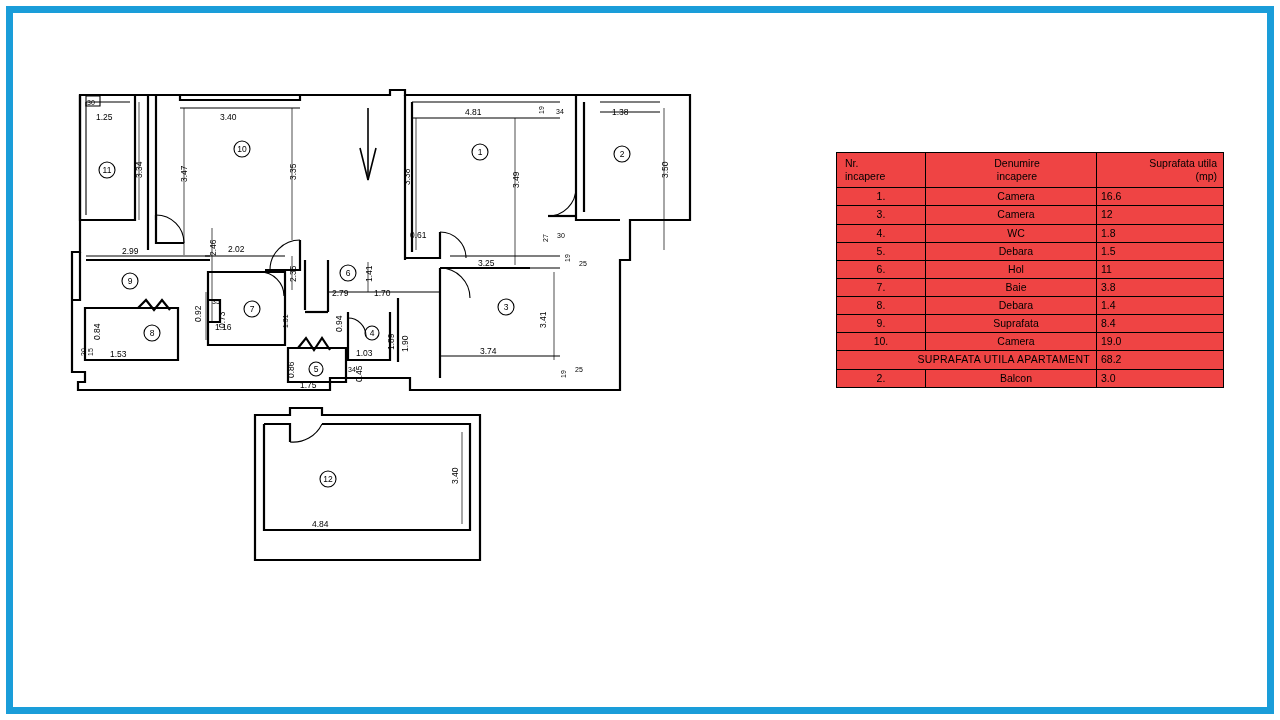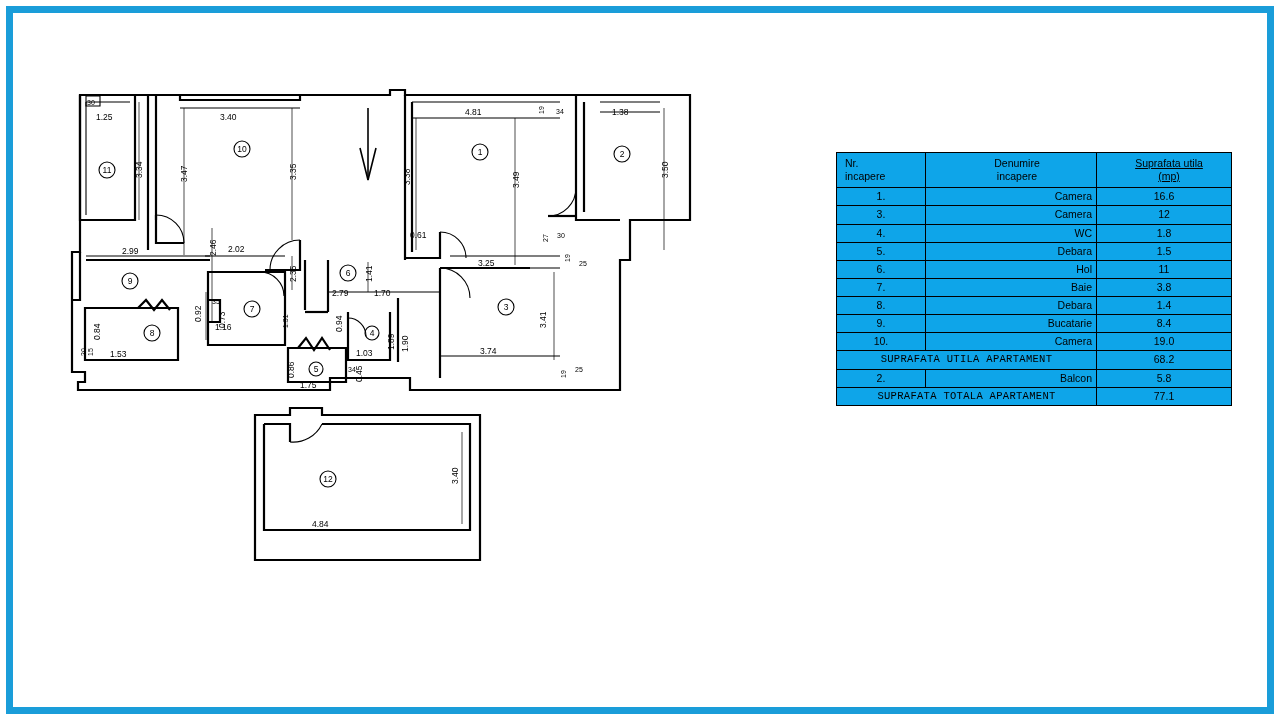--- a/index.html
+++ b/index.html
@@ -44,43 +44,42 @@
   
   #schedule {
     position: absolute;
     left: 836px;
     top: 152px;
     width: 332px;
     border-collapse: collapse;
     font-family: "Liberation Sans", sans-serif;
     font-size: 10.5px;
     color: #000000;
-    background: #0ea5e9;
+    background: #ef4444;
     table-layout: fixed;
   }
   #schedule td, #schedule th {
     border: 1.2px solid #000000;
     padding: 2px 4px;
     color: #000;
     font-weight: normal;
     vertical-align: middle;
     line-height: 1.25;
   }
   #schedule .c-nr     { width: 74px;  text-align: center; }
-  #schedule .c-name   { width: 146px; text-align: right; padding-left: 14px; }
-  #schedule .c-area   { width: 112px; text-align: center; }
+  #schedule .c-name   { width: 146px; text-align: center; padding-left: 14px; }
+  #schedule .c-area   { width: 112px; }
   #schedule thead td  { text-align: left; padding: 4px 6px; font-size: 10.5px; }
   #schedule thead td.c-nr   { text-align: left; padding-left: 8px; }
   #schedule thead td.c-name { text-align: center; padding-left: 18px; }
-  #schedule thead td.c-area { text-align: center; padding-left: 16px; text-decoration: underline; }
+  #schedule thead td.c-area { text-align: right; padding-left: 8px; }
   #schedule tr.total td.t-label {
-    text-align: center;
+    text-align: right;
     letter-spacing: 0.3px;
-    padding: 2px 18px;
-    font-family: Liberation Mono, monospace;
+    padding: 2px 6px;
   }
   .hdr-l1 { display: block; }
   .hdr-l2 { display: block; }
 
   
   .dim      { font-family: "Liberation Sans", sans-serif; font-size: 8.5px; fill: #000; }
   .dim-s    { font-family: "Liberation Sans", sans-serif; font-size: 7px; fill: #000; }
   .roomnum  { font-family: "Liberation Sans", sans-serif; font-size: 8.5px; fill: #000; text-anchor: middle; }
   .wall     { fill: none; stroke: #000; stroke-width: 2.2; }
   .wall-t   { fill: none; stroke: #000; stroke-width: 1.1; }
@@ -337,38 +336,34 @@
             <td class="c-name">Baie</td>
             <td class="c-area">3.8</td>
           </tr>
           <tr>
             <td class="c-nr">8.</td>
             <td class="c-name">Debara</td>
             <td class="c-area">1.4</td>
           </tr>
           <tr>
             <td class="c-nr">9.</td>
-            <td class="c-name">Bucatarie</td>
+            <td class="c-name">Suprafata</td>
             <td class="c-area">8.4</td>
           </tr>
           <tr>
             <td class="c-nr">10.</td>
             <td class="c-name">Camera</td>
             <td class="c-area">19.0</td>
           </tr>
           <tr class="total">
             <td class="t-label" colspan="2">SUPRAFATA  UTILA  APARTAMENT</td>
             <td class="c-area">68.2</td>
           </tr>
           <tr>
             <td class="c-nr">2.</td>
             <td class="c-name">Balcon</td>
-            <td class="c-area">5.8</td>
-          </tr>
-          <tr class="total">
-            <td class="t-label" colspan="2">SUPRAFATA  TOTALA  APARTAMENT</td>
-            <td class="c-area">77.1</td>
+            <td class="c-area">3.0</td>
           </tr>
         </tbody>
     </table>
 
   </div>
 </div>
 
 </body></html>

